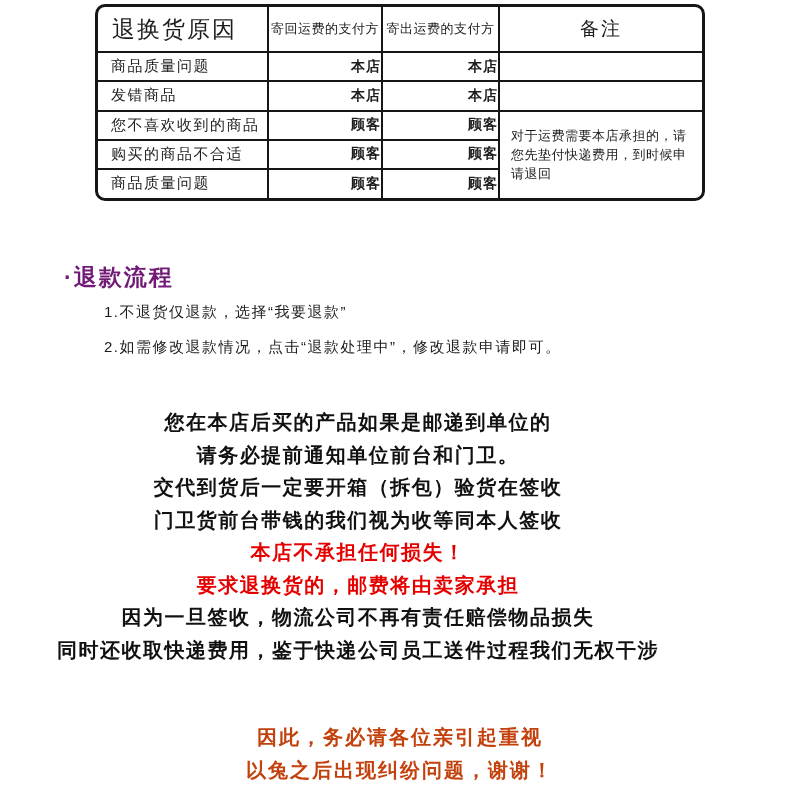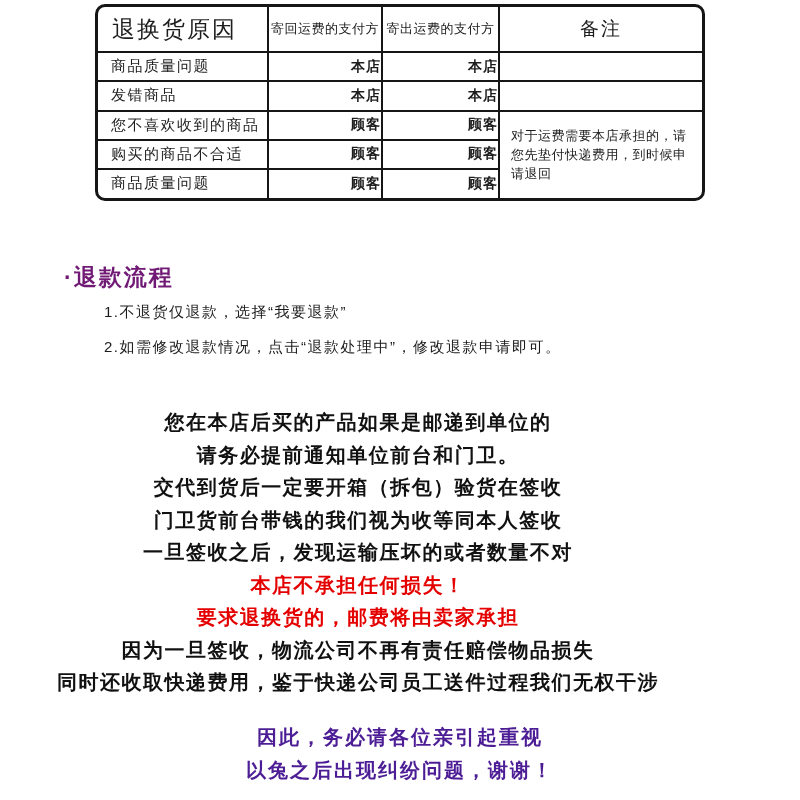--- a/index.html
+++ b/index.html
@@ -115,21 +115,21 @@
   .closing {
     position: absolute;
     left: 0;
     top: 721px;
     width: 800px;
     text-align: center;
     font-size: 20px;
     font-weight: 700;
     line-height: 32.5px;
     letter-spacing: 2px;
-    color: #4c1d95;
+    color: #c2410c;
   }
 </style>
 </head>
 <body>
 
 <div class="table-wrap">
   <table>
     <colgroup>
       <col class="col-reason">
         <col class="col-return">
@@ -177,21 +177,20 @@
 
 <div class="refund-title">·退款流程</div>
 <div class="refund-step1">1.不退货仅退款，选择“我要退款”</div>
 <div class="refund-step2">2.如需修改退款情况，点击“退款处理中”，修改退款申请即可。</div>
 
 <div class="notice">
   <div>您在本店后买的产品如果是邮递到单位的</div>
   <div>请务必提前通知单位前台和门卫。</div>
   <div>交代到货后一定要开箱（拆包）验货在签收</div>
   <div>门卫货前台带钱的我们视为收等同本人签收</div>
-  <div>一旦签收之后，发现运输压坏的或者数量不对</div>
   <div class="red">本店不承担任何损失！</div>
   <div class="red">要求退换货的，邮费将由卖家承担</div>
   <div>因为一旦签收，物流公司不再有责任赔偿物品损失</div>
   <div>同时还收取快递费用，鉴于快递公司员工送件过程我们无权干涉</div>
 </div>
 
 <div class="closing">
   <div>因此，务必请各位亲引起重视</div>
   <div>以兔之后出现纠纷问题，谢谢！</div>
 </div>

